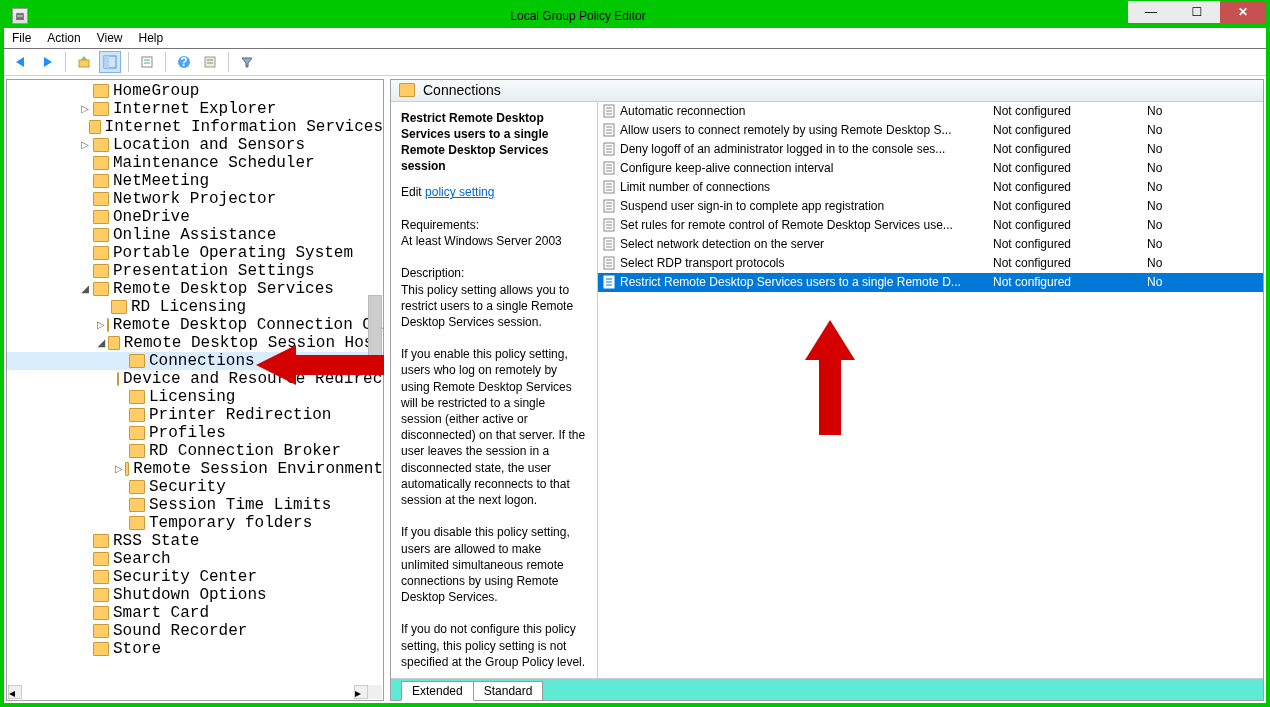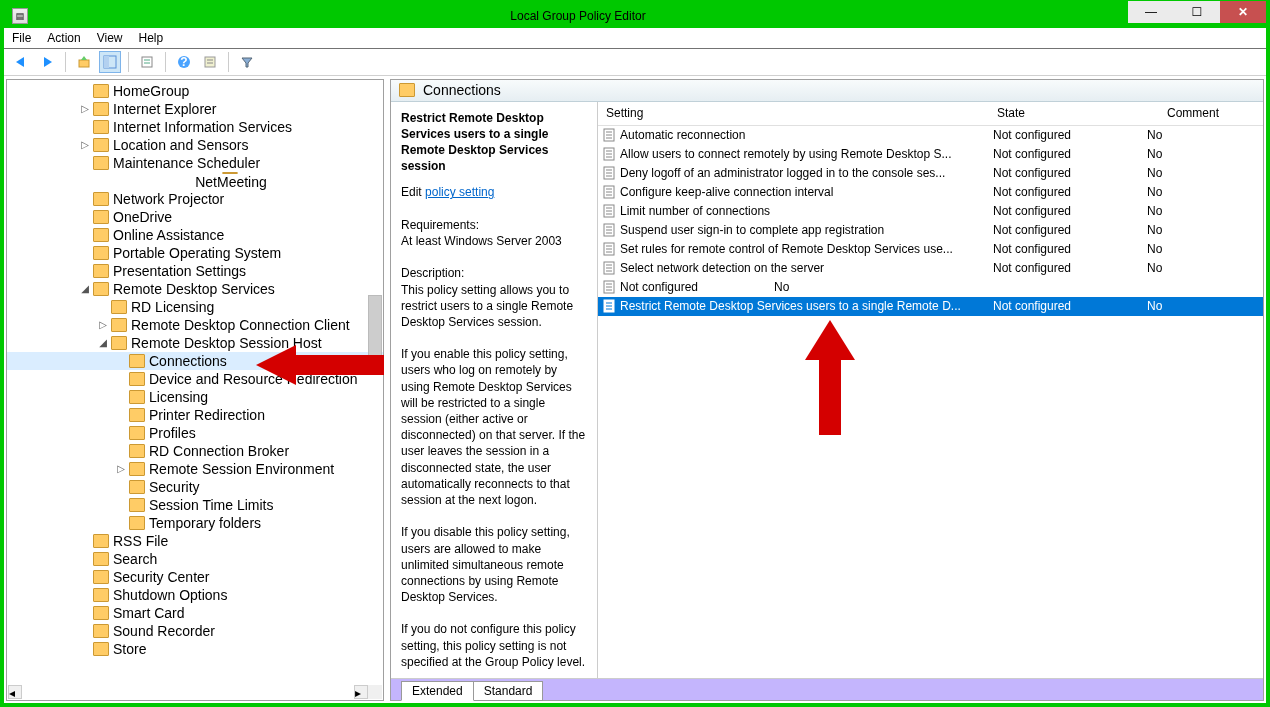--- a/index.html
+++ b/index.html
@@ -35,29 +35,29 @@
 .col-setting { flex: 1; padding-left: 8px; }
 .col-state { width: 130px; text-align: left; padding-left: 4px; }
 .col-comment { width: 140px; text-align: center; }
 .list-rows { flex: 1; overflow: auto; }
 .row { height: 19px; display: flex; align-items: center; cursor: pointer; }
 .row.selected { background: #0078d7; color: #fff; }
 .row .ri { width: 14px; height: 14px; margin: 0 4px 0 4px; }
 .row .rt { flex: 1; white-space: nowrap; overflow: hidden; text-overflow: ellipsis; }
 .row .rs { width: 130px; }
 .row .rc { width: 140px; text-align: left; padding-left: 24px; }
-.tabs { height: 22px; display: flex; align-items: flex-end; padding-left: 10px; background: #c4b5fd; border-top: 1px solid #ccc; }
+.tabs { height: 22px; display: flex; align-items: flex-end; padding-left: 10px; background: #5eead4; border-top: 1px solid #ccc; }
 .tab { padding: 2px 10px; border: 1px solid #999; border-top: 1px solid #999; background: #fff; margin-right: -1px; font-size: 12px; cursor: pointer; position: relative; top: 1px; }
 .tab.active { background: #fff; border-bottom: 1px solid #fff; z-index: 2; }
 .statusbar { height: 22px; border-top: 1px solid #d0d0d0; display: flex; align-items: center; padding-left: 6px; background: #f0f0f0; }
 .tree { padding: 2px 0 2px 0; }
 .tnode { display: flex; align-items: center; height: 18px; white-space: nowrap; cursor: pointer; }
 .tcaret { width: 12px; height: 12px; display: flex; align-items: center; justify-content: center; color: #666; font-size: 10px; }
 .tfolder { width: 16px; height: 14px; margin: 0 4px 0 2px; background: #ffcc66; border: 1px solid #cc9933; border-radius: 1px; }
-.tlabel { font-size: 14px; }
+.tlabel { font-size: 16px; font-family: Liberation Mono, monospace; }
 .tnode.sel { background: rgba(51,153,255,0.18); }
 .tnode.sel .tlabel { }
 .arrow-annot { position: absolute; width: 130px; height: 50px; z-index: 50; pointer-events: none; }
 .arrow-annot2 { position: absolute; width: 60px; height: 120px; z-index: 50; pointer-events: none; }
 .scroll-thumb { position: absolute; right: 1px; top: 215px; width: 14px; height: 66px; background: #cdcdcd; border: 1px solid #bbb; }
 .scroll-lt { position: absolute; bottom: 1px; left: 1px; height: 14px; width: 14px; background: #f0f0f0; border: 1px solid #ccc; }
 .scroll-rt { position: absolute; bottom: 1px; right: 15px; height: 14px; width: 14px; background: #f0f0f0; border: 1px solid #ccc; }
 .scroll-br { position: absolute; bottom: 1px; right: 1px; height: 14px; width: 14px; background: #f0f0f0; }
 </style>
 </head>
@@ -164,21 +164,21 @@
           <div class="tnode" style="padding-left: 72px;">
             <span class="tcaret">▷</span>
             <span class="tfolder"></span>
             <span class="tlabel">Location and Sensors</span>
           </div>
           <div class="tnode" style="padding-left: 72px;">
             <span class="tcaret"></span>
             <span class="tfolder"></span>
             <span class="tlabel">Maintenance Scheduler</span>
           </div>
-          <div class="tnode" style="padding-left: 72px; flex-direction: column;">
+          <div class="tnode" style="padding-left: 72px;">
             <span class="tcaret"></span>
             <span class="tfolder"></span>
             <span class="tlabel">NetMeeting</span>
           </div>
           <div class="tnode" style="padding-left: 72px;">
             <span class="tcaret"></span>
             <span class="tfolder"></span>
             <span class="tlabel">Network Projector</span>
           </div>
           <div class="tnode" style="padding-left: 72px;">
@@ -267,21 +267,21 @@
             <span class="tlabel">Session Time Limits</span>
           </div>
           <div class="tnode" style="padding-left: 108px;">
             <span class="tcaret"></span>
             <span class="tfolder"></span>
             <span class="tlabel">Temporary folders</span>
           </div>
           <div class="tnode" style="padding-left: 72px;">
             <span class="tcaret"></span>
             <span class="tfolder"></span>
-            <span class="tlabel">RSS File</span>
+            <span class="tlabel">RSS State</span>
           </div>
           <div class="tnode" style="padding-left: 72px;">
             <span class="tcaret"></span>
             <span class="tfolder"></span>
             <span class="tlabel">Search</span>
           </div>
           <div class="tnode" style="padding-left: 72px;">
             <span class="tcaret"></span>
             <span class="tfolder"></span>
             <span class="tlabel">Security Center</span>
@@ -334,25 +334,20 @@
           <div>Description:</div>
           <div>This policy setting allows you to restrict users to a single Remote Desktop Services session.</div>
           <br>
           <div>If you enable this policy setting, users who log on remotely by using Remote Desktop Services will be restricted to a single session (either active or disconnected) on that server. If the user leaves the session in a disconnected state, the user automatically reconnects to that session at the next logon.</div>
           <br>
           <div>If you disable this policy setting, users are allowed to make unlimited simultaneous remote connections by using Remote Desktop Services.</div>
           <br>
           <div>If you do not configure this policy setting,  this policy setting is not specified at the Group Policy level.</div>
         </div>
         <div class="rp-list">
-          <div class="list-header">
-            <div class="col-setting">Setting</div>
-            <div class="col-state">State</div>
-            <div class="col-comment">Comment</div>
-          </div>
           <div class="list-rows" id="rows">
               <div class="row">
                 <span class="ri"><svg width="14" height="14">
                     <rect x="2" y="1" width="10" height="12" fill="#fff" stroke="#888"></rect>
                     <line x1="4" y1="4" x2="10" y2="4" stroke="#888"></line>
                     <line x1="4" y1="7" x2="10" y2="7" stroke="#888"></line>
                     <line x1="4" y1="10" x2="10" y2="10" stroke="#888"></line>
                   </svg></span>
                 <span class="rt">Automatic reconnection</span>
                 <span class="rs">Not configured</span>
@@ -435,20 +430,21 @@
                 <span class="rs">Not configured</span>
                 <span class="rc">No</span>
               </div>
               <div class="row">
                 <span class="ri"><svg width="14" height="14">
                     <rect x="2" y="1" width="10" height="12" fill="#fff" stroke="#888"></rect>
                     <line x1="4" y1="4" x2="10" y2="4" stroke="#888"></line>
                     <line x1="4" y1="7" x2="10" y2="7" stroke="#888"></line>
                     <line x1="4" y1="10" x2="10" y2="10" stroke="#888"></line>
                   </svg></span>
+                <span class="rt">Select RDP transport protocols</span>
                 <span class="rs">Not configured</span>
                 <span class="rc">No</span>
               </div>
               <div class="row selected">
                 <span class="ri"><svg width="14" height="14">
                     <rect x="2" y="1" width="10" height="12" fill="#fff" stroke="#fff"></rect>
                     <line x1="4" y1="4" x2="10" y2="4" stroke="#0078d7"></line>
                     <line x1="4" y1="7" x2="10" y2="7" stroke="#0078d7"></line>
                     <line x1="4" y1="10" x2="10" y2="10" stroke="#0078d7"></line>
                   </svg></span>

